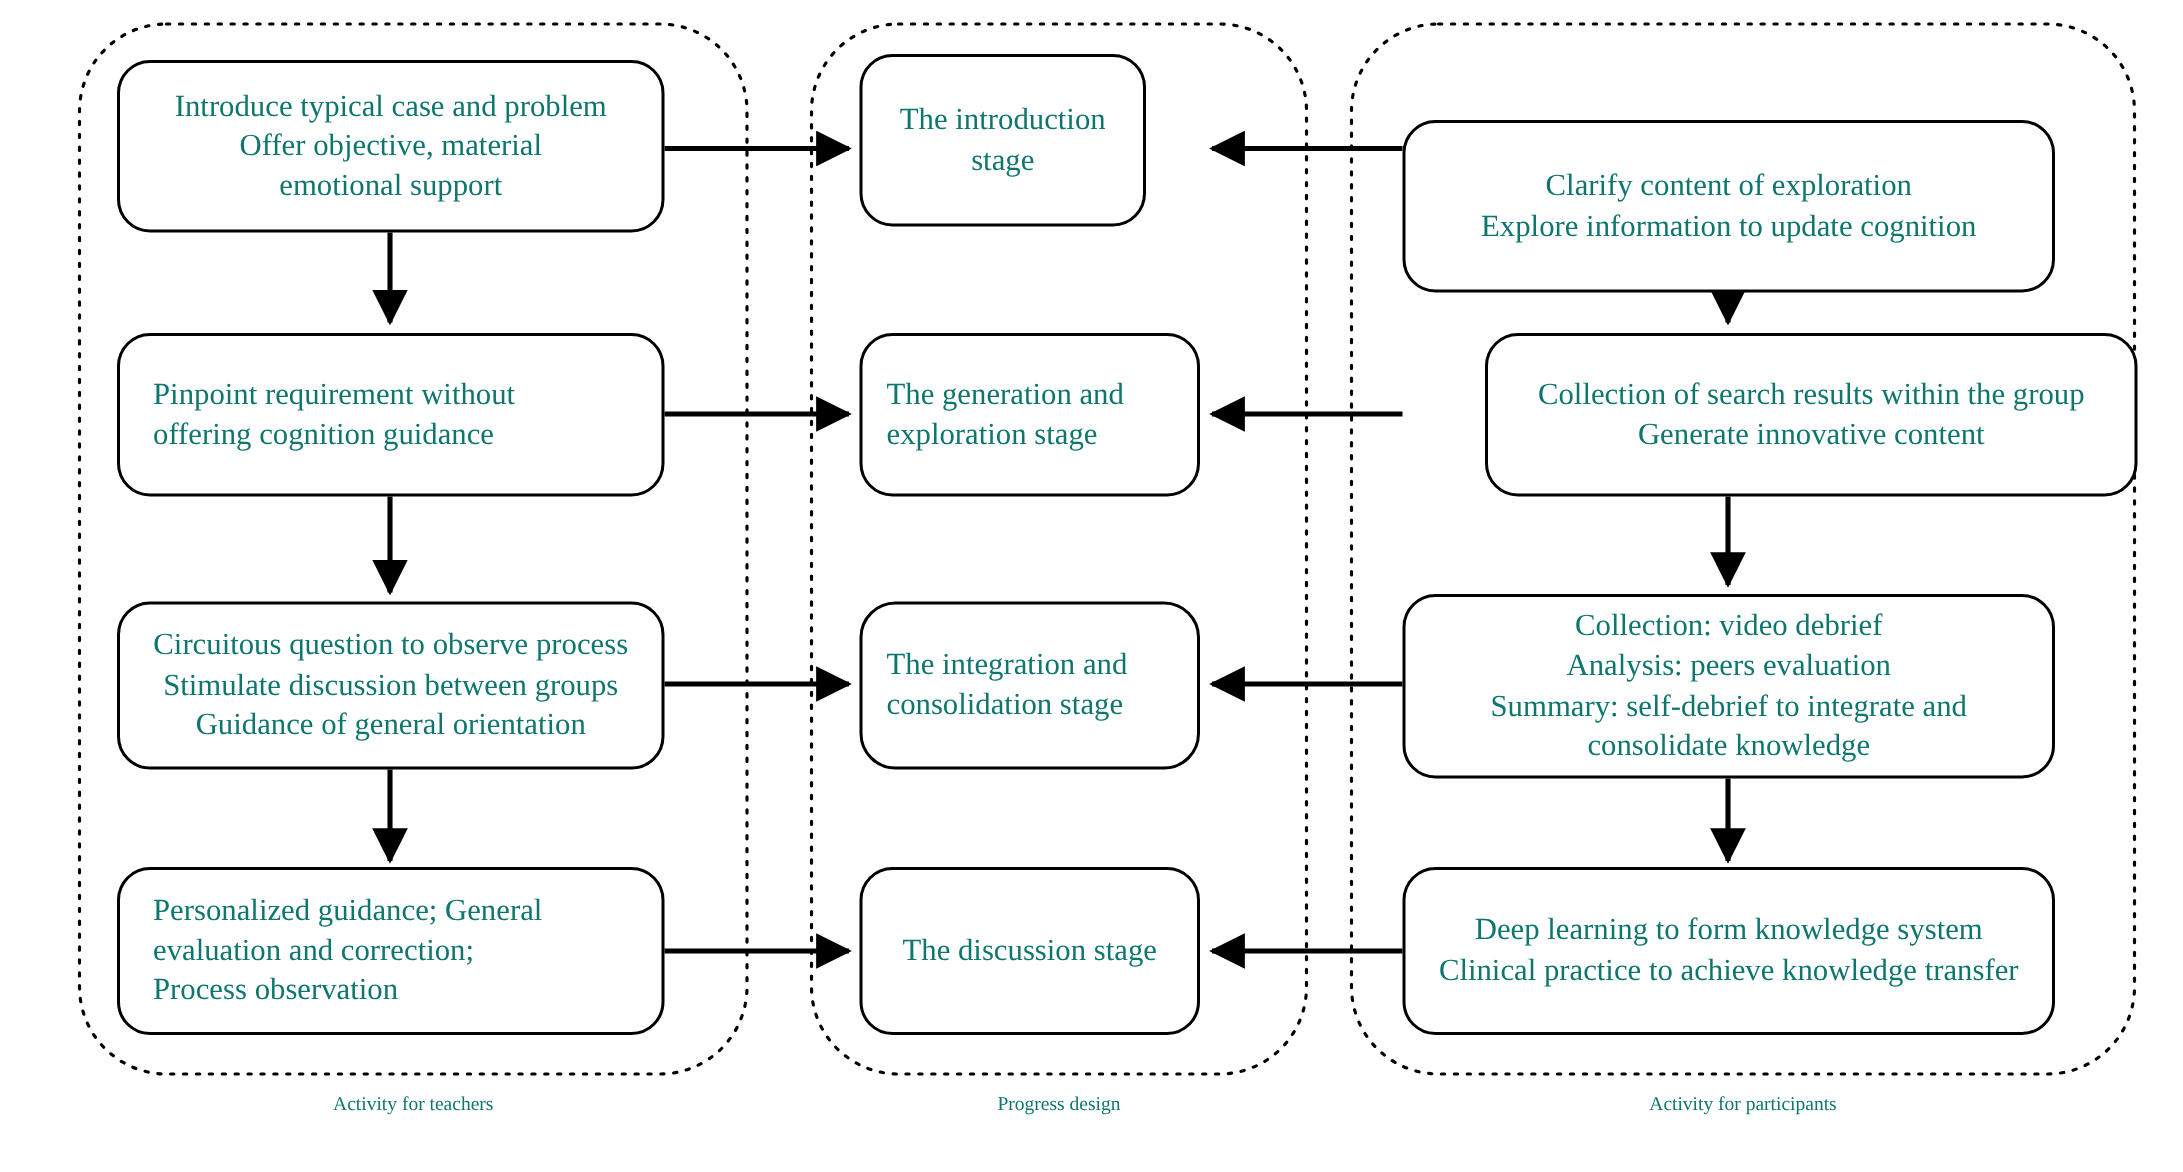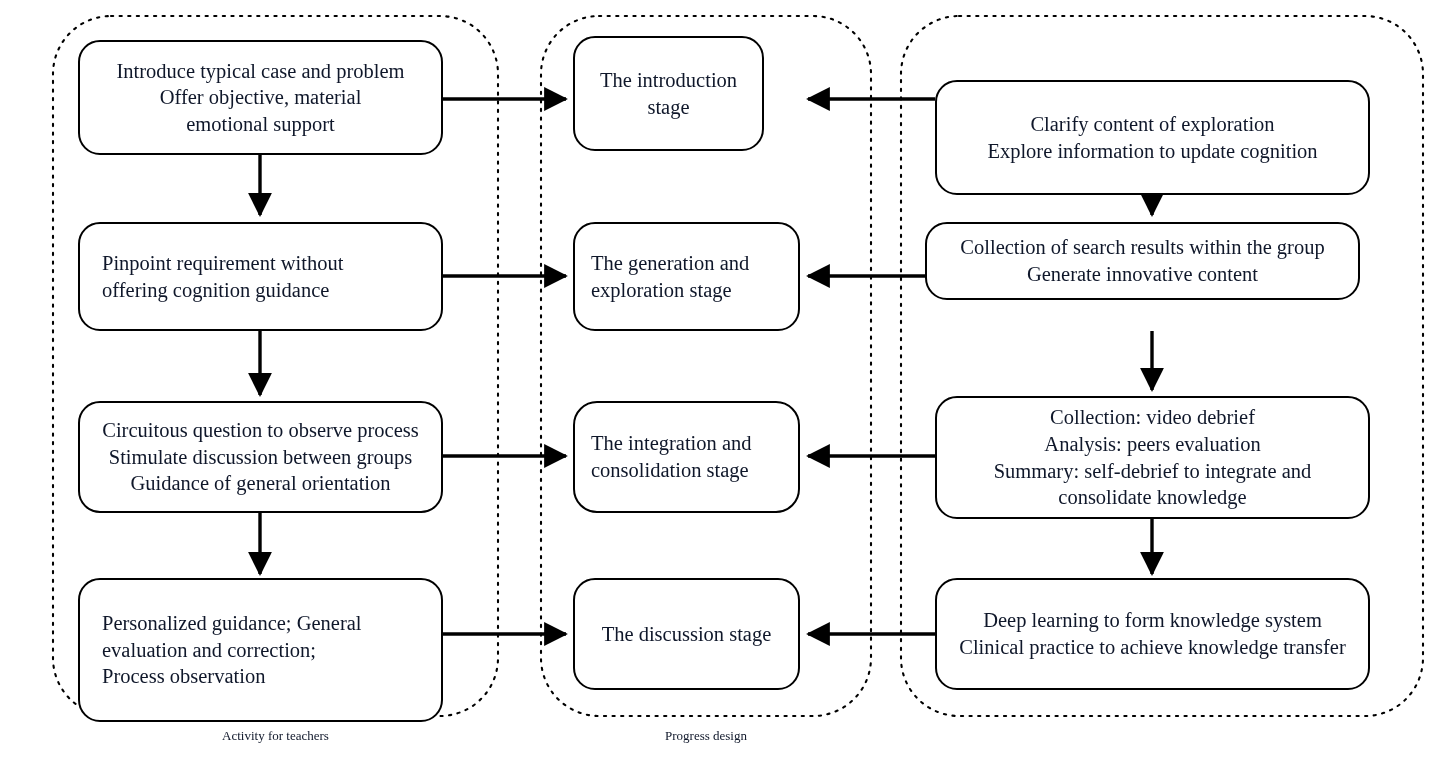--- a/index.html
+++ b/index.html
@@ -7,21 +7,21 @@
     padding: 0;
     background: #ffffff;
   }
   #stage {
     position: relative;
     width: 1455px;
     height: 781px;
     background: #ffffff;
     overflow: hidden;
     font-family: "Liberation Serif", "DejaVu Serif", serif;
-    color: #0f172a;
+    color: #0f766e;
   }
   #svg-layer {
     position: absolute;
     left: 0;
     top: 0;
     width: 1455px;
     height: 781px;
   }
   .node {
     position: absolute;
@@ -111,21 +111,21 @@
     <div class="node-text justified">Pinpoint  requirement  without
 offering cognition guidance</div>
   </div>
 
   <div class="node" style="left:78px; top:401px; width:365px; height:112px;">
     <div class="node-text">Circuitous question to observe process
 Stimulate discussion between groups
 Guidance of general orientation</div>
   </div>
 
-  <div class="node" style="left:78px; top:578px; width:365px; height:144px;">
+  <div class="node" style="left:78px; top:578px; width:365px; height:112px;">
     <div class="node-text justified">Personalized guidance; General
 evaluation  and  correction;
 Process observation</div>
   </div>
 
   <div class="node" style="left:573px; top:36px; width:191px; height:115px;">
     <div class="node-text">The introduction stage</div>
   </div>
 
   <div class="node" style="left:573px; top:222px; width:227px; height:109px;">
@@ -140,35 +140,36 @@
 
   <div class="node" style="left:573px; top:578px; width:227px; height:112px;">
     <div class="node-text">The discussion stage</div>
   </div>
 
   <div class="node" style="left:935px; top:40px; width:435px; height:115px;margin-top:40px;">
     <div class="node-text">Clarify content of exploration
 Explore information to update cognition</div>
   </div>
 
-  <div class="node" style="left:925px; top:222px; width:435px; height:78px;">
+  <div class="node" style="left:990px; top:222px; width:435px; height:109px;">
     <div class="node-text">Collection of search results within the group
 Generate innovative content</div>
   </div>
 
   <div class="node" style="left:935px; top:396px; width:435px; height:123px;">
     <div class="node-text">Collection: video debrief
 Analysis: peers evaluation
 Summary: self-debrief to integrate and
 consolidate knowledge</div>
   </div>
 
   <div class="node" style="left:935px; top:578px; width:435px; height:112px;">
     <div class="node-text">Deep learning to form knowledge system
 Clinical practice to achieve knowledge transfer</div>
   </div>
 
   <div class="group-label" style="left:53px; top:728px; width:445px;">Activity for teachers</div>
 
   <div class="group-label" style="left:541px; top:728px; width:330px;">Progress design</div>
 
+  <div class="group-label" style="left:901px; top:728px; width:522px;">Activity for participants</div>
 
 </div>
 
 </body></html>

